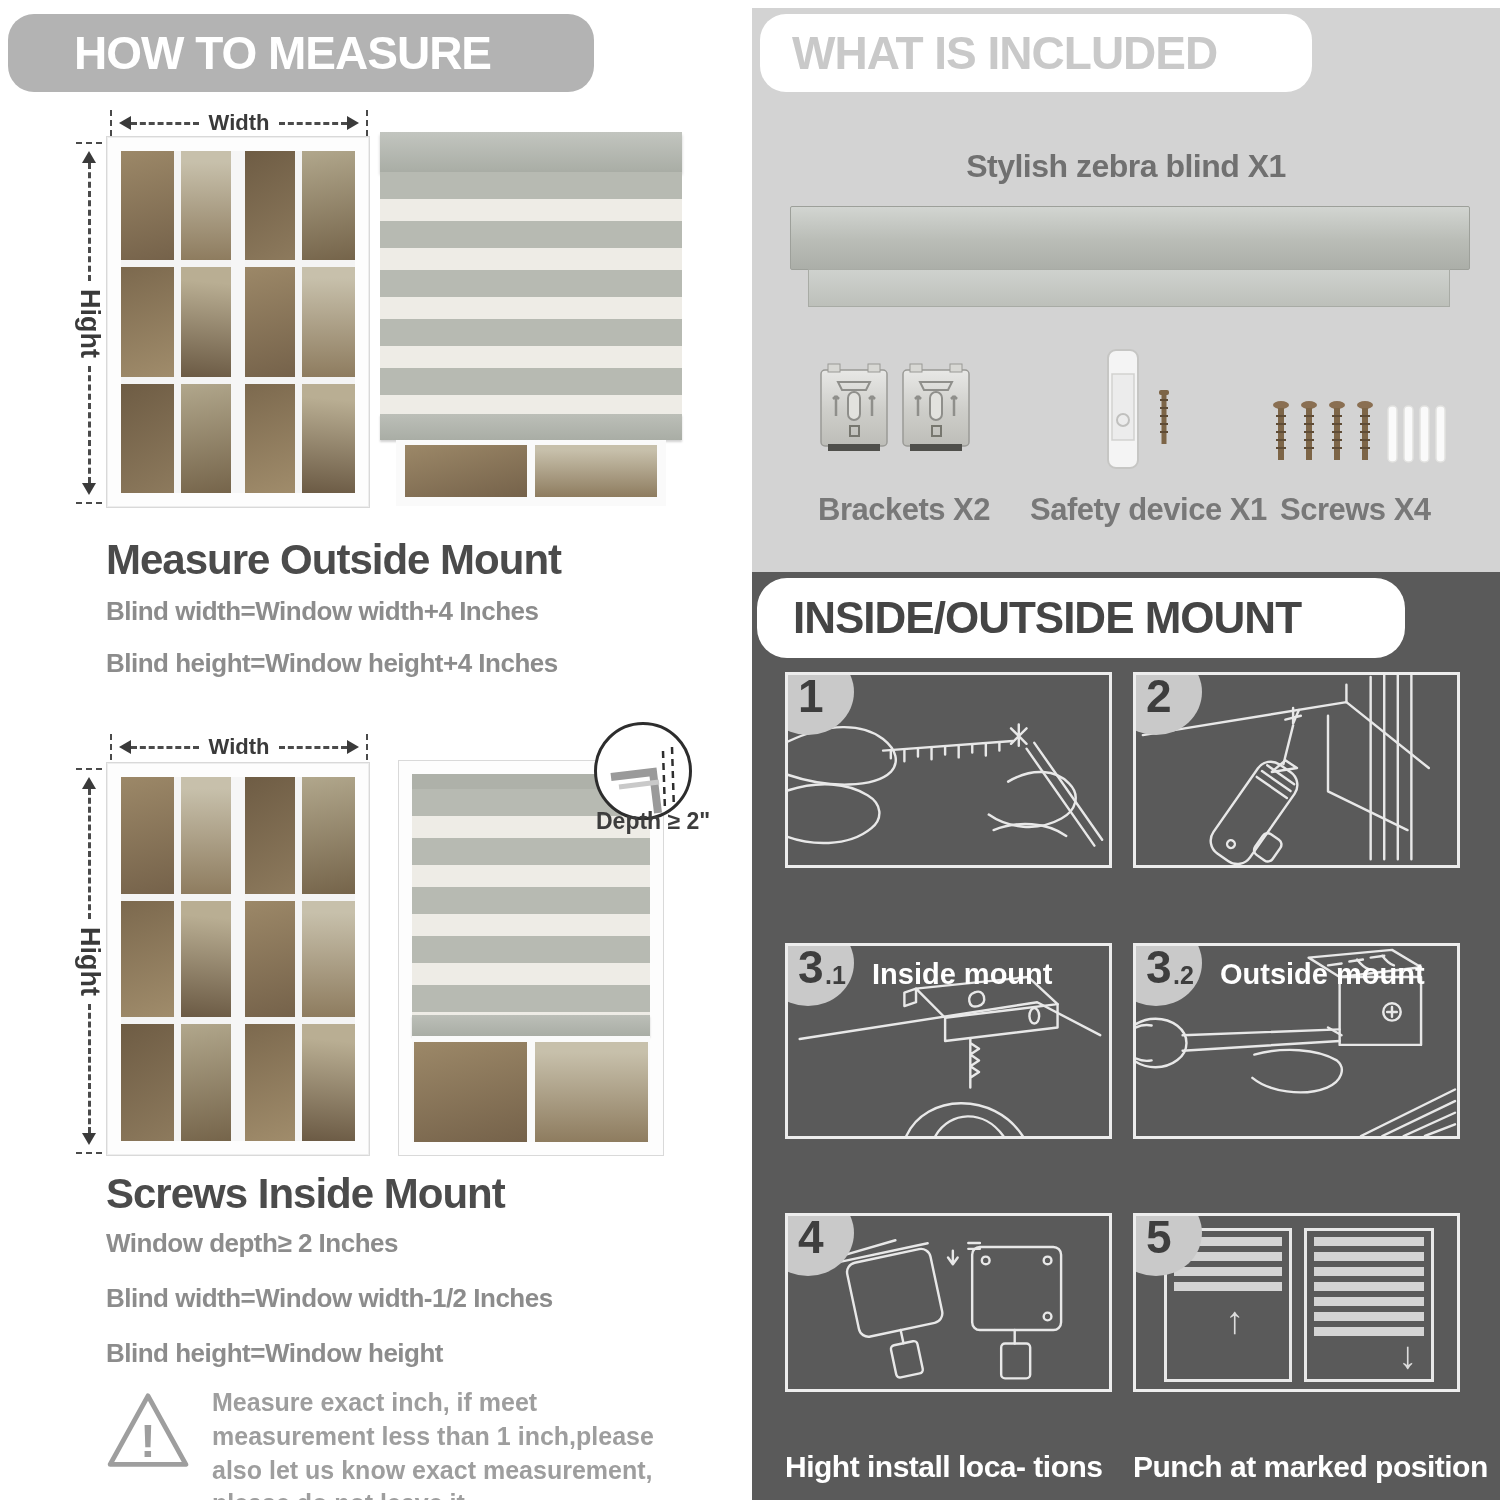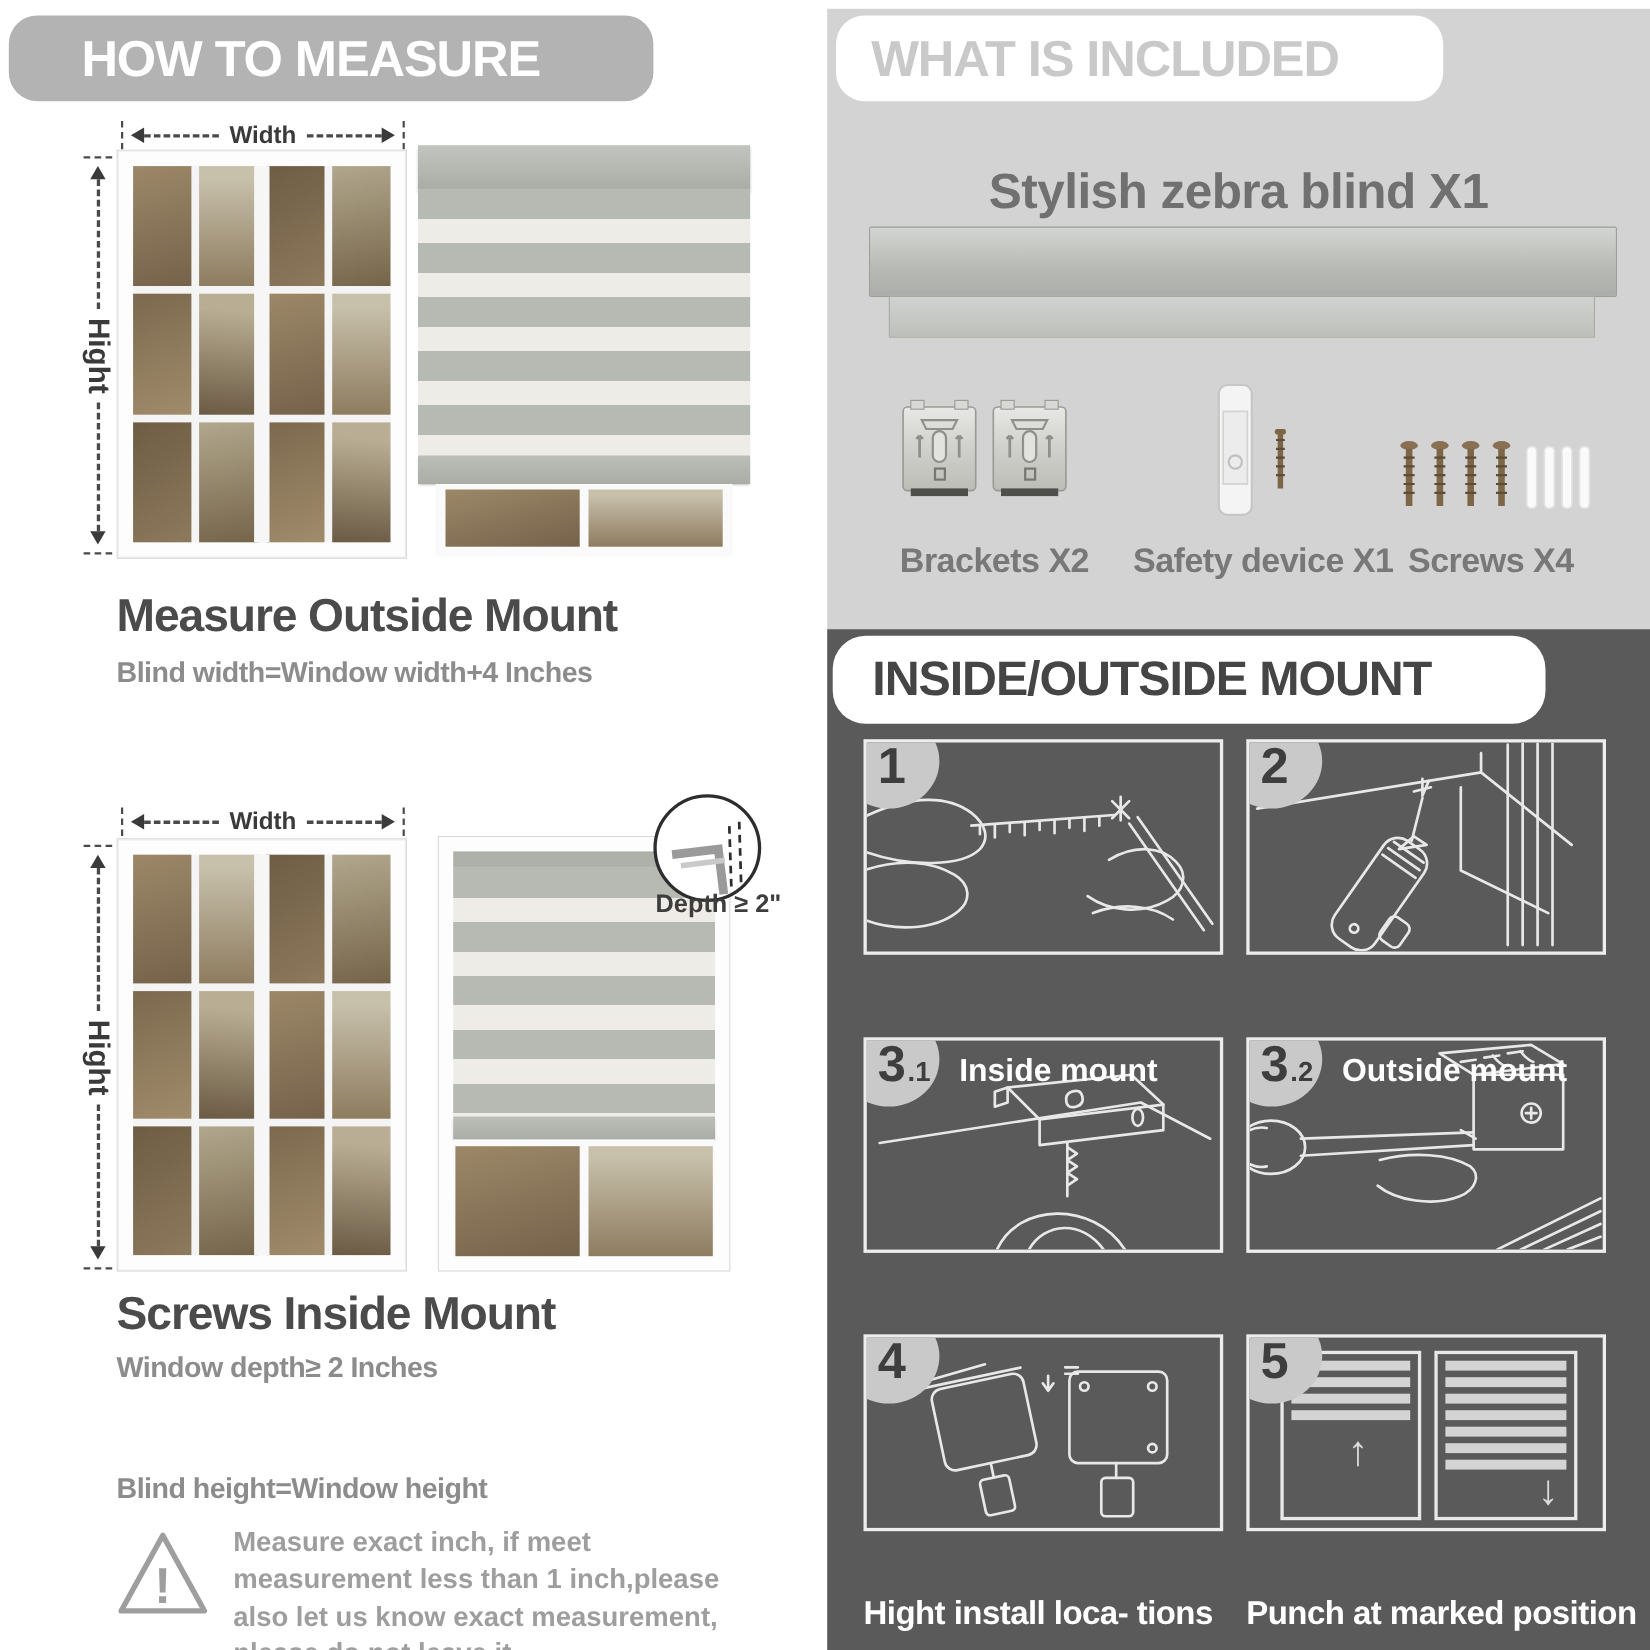--- a/index.html
+++ b/index.html
@@ -74,21 +74,21 @@
   .depth-label{font-size:23px;font-weight:bold;color:#3d3d3d;}
 
   
   .warn-bang{position:absolute;left:0;right:0;top:30px;text-align:center;
              font-size:46px;font-weight:bold;color:#9e9e9e;}
 
   
   .panel-light{left:752px;top:8px;width:748px;height:564px;background:#d3d3d3;}
   .panel-dark{left:752px;top:572px;width:748px;height:928px;background:#5a5a5a;}
 
-  .blind-name{left:0;top:140px;width:748px;text-align:center;font-size:45px;font-weight:bold;
+  .blind-name{left:0;top:140px;width:748px;text-align:center;font-size:32px;font-weight:bold;
               color:#707070;letter-spacing:-.5px;}
   .bar-main{left:38px;top:198px;width:678px;height:62px;border:1px solid #9da09a;border-radius:2px;
             background:linear-gradient(180deg,#d2d5d1,#b9bcb6 55%,#abaea8);}
   .bar-sub{left:56px;top:261px;width:640px;height:36px;border:1px solid #a8aba5;
            background:linear-gradient(180deg,#cfd2ce,#bdc0ba);}
   .hw-label{font-size:31px;font-weight:bold;color:#787878;letter-spacing:-.5px;}
 
   
   .step-panel{position:absolute;width:327px;border:3px solid #ededed;box-sizing:border-box;
               background:#5a5a5a;overflow:hidden;}
@@ -159,20 +159,21 @@
     <div class="under-win">
       <div class="under-grid">
         <div class="pane"></div>
         <div class="pane"></div>
       </div>
     </div>
   </div>
 
   <div class="abs sec-title" style="left:106px;top:536px;">Measure Outside Mount</div>
   <div class="abs formula" style="left:106px;top:596px;">Blind width=Window width+4 Inches</div>
+  <div class="abs formula" style="left:106px;top:648px;">Blind height=Window height+4 Inches</div>
 
   <div class="abs dim-w" style="left:110px;top:734px;width:258px;">
     <span class="endt"></span>
     <span class="ah l"></span>
     <span class="dash"></span>
     <span class="dlabel">Width</span>
     <span class="dash"></span>
     <span class="ah r"></span>
     <span class="endt"></span>
   </div>
@@ -222,20 +223,21 @@
       <path d="M14 52 L56 47 L61 88" fill="none" stroke="#9a9a9a" stroke-width="8"></path>
       <path d="M22 62 L62 57" fill="none" stroke="#c9c9c9" stroke-width="5"></path>
       <path d="M66 26 L68 86" fill="none" stroke="#2e2e2e" stroke-width="2.5" stroke-dasharray="7 5"></path>
       <path d="M75 22 L77 86" fill="none" stroke="#2e2e2e" stroke-width="2.5" stroke-dasharray="7 5"></path>
     </svg>
   </div>
   <div class="abs depth-label" style="left:596px;top:808px;">Depth ≥ 2"</div>
 
   <div class="abs sec-title" style="left:106px;top:1170px;">Screws Inside Mount</div>
   <div class="abs formula" style="left:106px;top:1228px;">Window depth≥ 2 Inches</div>
+  <div class="abs formula" style="left:106px;top:1283px;">Blind width=Window width-1/2 Inches</div>
   <div class="abs formula" style="left:106px;top:1338px;">Blind height=Window height</div>
 
   <div class="abs" style="left:104px;top:1384px;width:88px;height:94px;">
     <svg viewBox="0 0 100 94" style="width:100%;height:100%;">
       <path d="M50 7 L93 85 L7 85 Z" fill="none" stroke="#9e9e9e" stroke-width="5.5" stroke-linejoin="round"></path>
     </svg>
     <span class="warn-bang">!</span>
   </div>
   <div class="abs warn-text" style="left:212px;top:1386px;">Measure exact inch, if meet measurement less than 1 inch,please also let us know exact measurement, please do not leave it</div>
 

